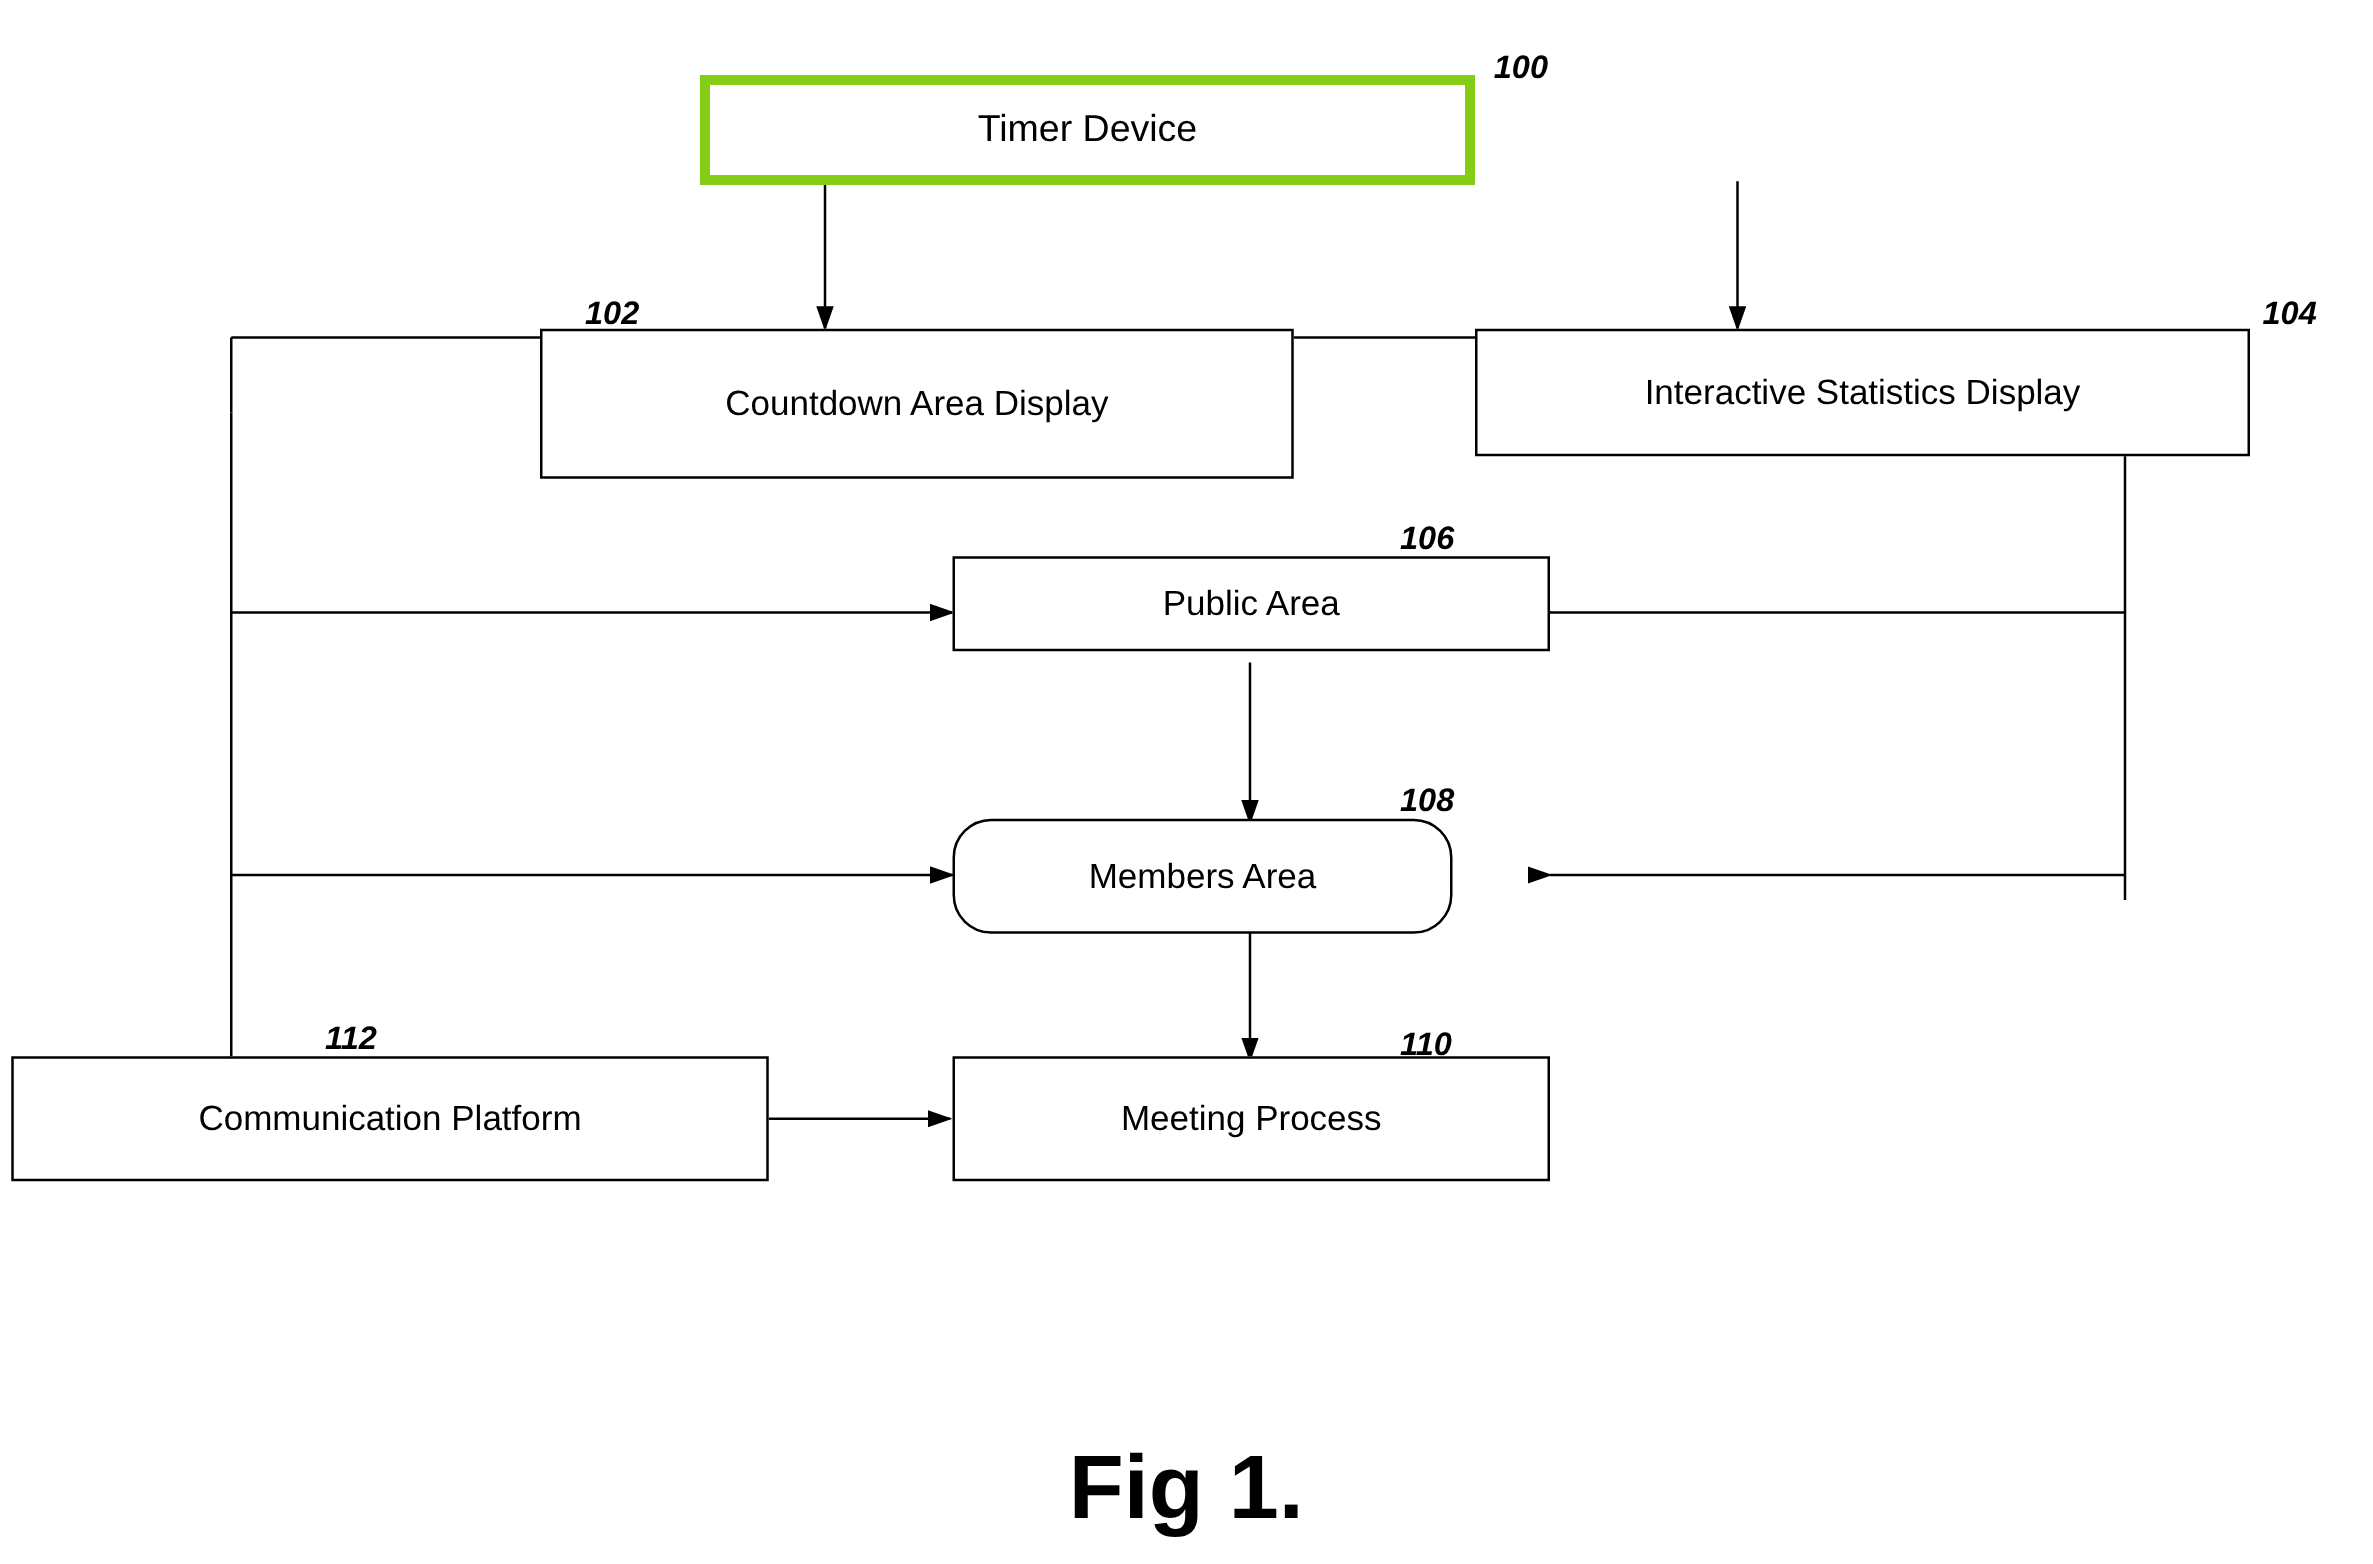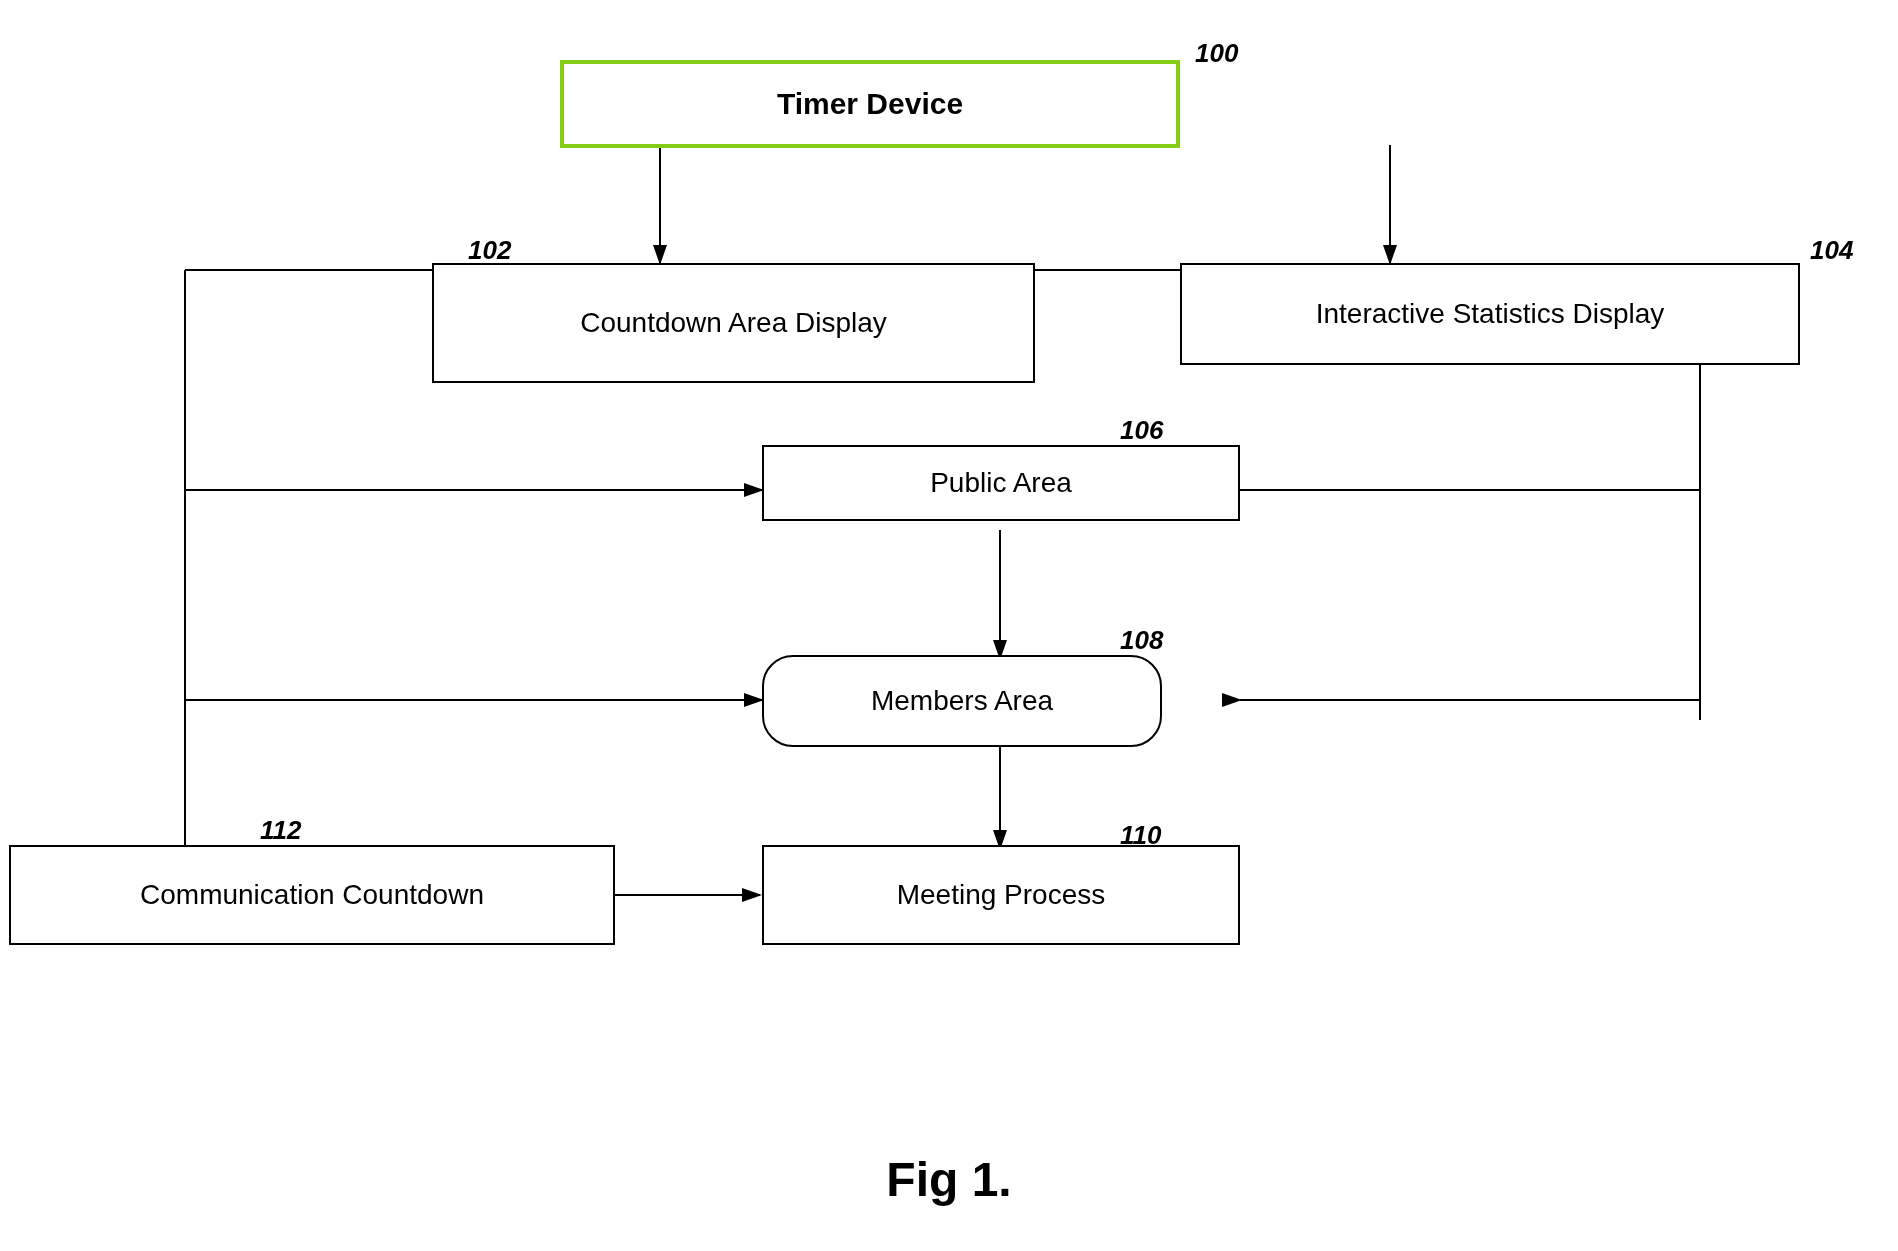--- a/index.html
+++ b/index.html
@@ -24,22 +24,22 @@
       background: #fff;
       display: flex;
       align-items: center;
       justify-content: center;
       font-size: 28px;
       font-weight: normal;
       text-align: center;
     }
 
     .box-bold {
-      border: 4px solid #84cc16;
-      font-weight: bold;
+      border: 8px solid #84cc16;
+      font-weight: normal;
       font-size: 30px;
     }
 
     .label-ref {
       position: absolute;
       font-size: 26px;
       font-weight: bold;
       font-style: italic;
     }
 
@@ -138,20 +138,20 @@
 
   <div class="label-ref" style="left: 1120px; top: 625px;">108</div>
 
   <div class="box" style="left: 762px; top: 845px; width: 478px; height: 100px;">
     <span>Meeting Process</span>
   </div>
 
   <div class="label-ref" style="left: 1120px; top: 820px;">110</div>
 
   <div class="box" style="left: 9px; top: 845px; width: 606px; height: 100px;">
-    <span>Communication Countdown</span>
+    <span>Communication Platform</span>
   </div>
 
   <div class="label-ref" style="left: 260px; top: 815px;">112</div>
 
 </div>
 
-<div class="fig-caption" style="position: absolute; bottom: 44px; width: 1898px; text-align: center; font-size: 48px; font-weight: bold;">Fig 1.</div>
+<div class="fig-caption" style="position: absolute; bottom: 20px; width: 1898px; text-align: center; font-size: 72px; font-weight: bold;">Fig 1.</div>
 
 </body></html>

